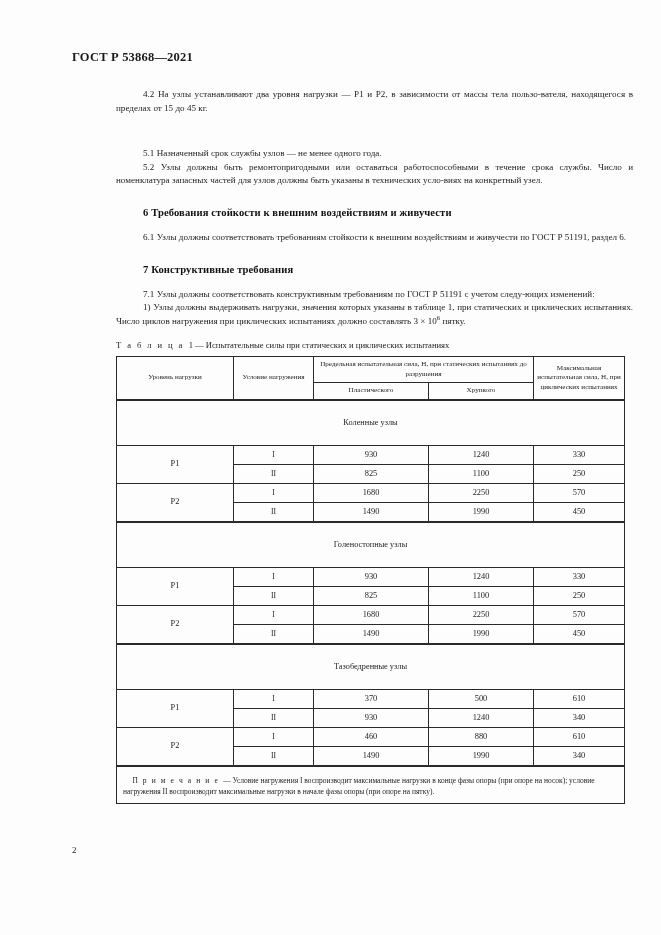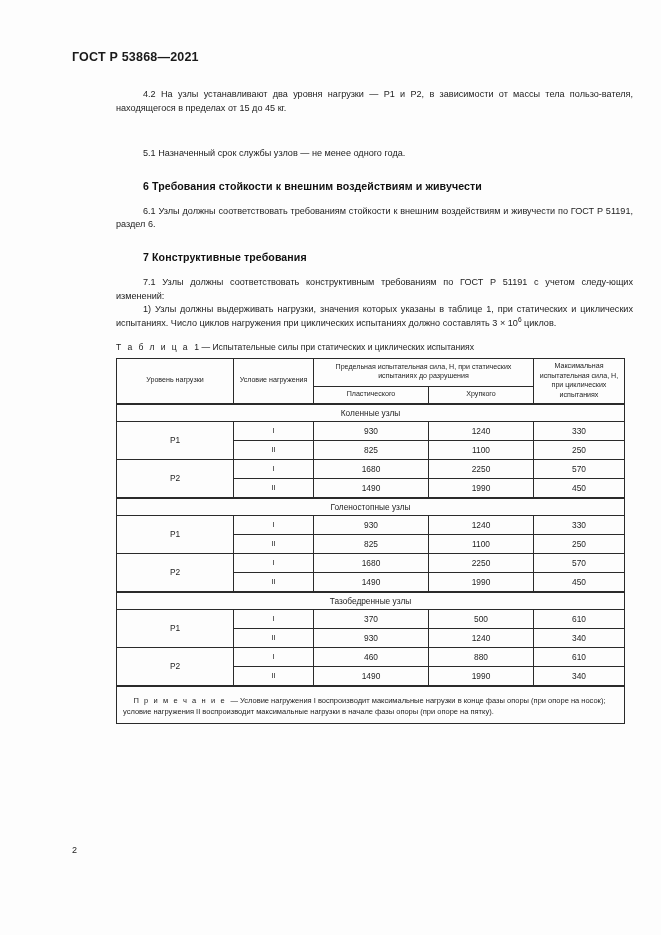--- a/index.html
+++ b/index.html
@@ -6,21 +6,21 @@
   html, body {
     margin: 0;
     padding: 0;
     background: #ffffff;
   }
   .page {
     position: relative;
     width: 661px;
     height: 935px;
     background: #fdfdfd;
-    font-family: Liberation Sans, sans-serif;
+    font-family: Liberation Serif, serif;
     color: #171717;
     box-sizing: border-box;
     overflow: hidden;
   }
   .header {
     position: absolute;
     left: 72px;
     top: 50px;
     font-size: 12.5px;
     font-weight: bold;
@@ -80,21 +80,21 @@
     padding: 2px 1px;
     line-height: 10px;
   }
   table.data th.hcell {
     font-size: 7.1px;
     line-height: 9.4px;
     padding: 3px 3px;
   }
   table.data td.grp {
     font-size: 8.3px;
-    padding: 3px 0;
+    padding: 17px 0;
     border-top-width: 2px;
     border-bottom-width: 1px;
   }
   table.data td.val {
     font-size: 8.4px;
     padding: 4px 0;
   }
   table.data td.lvl {
     font-size: 8.4px;
   }
@@ -129,34 +129,35 @@
   <div class="header">ГОСТ Р 53868—2021</div>
 
   <div class="content">
 
     <p class="body">4.2 На узлы устанавливают два уровня нагрузки — Р1 и Р2, в зависимости от массы тела пользо-вателя, находящегося в пределах от 15 до 45 кг.</p>
 
     <div class="gap-before-head"></div>
     <div class="gap-after-head"></div>
 
     <p class="body">5.1 Назначенный срок службы узлов — не менее одного года.</p>
+    <p class="body">5.2 Узлы должны быть ремонтопригодными или оставаться работоспособными в течение срока службы. Число и номенклатура запасных частей для узлов должны быть указаны в технических усло-виях на конкретный узел.</p>
 
     <div class="gap-before-head"></div>
     <h2 class="sec">6 Требования стойкости к внешним воздействиям и живучести</h2>
     <div class="gap-after-head"></div>
 
     <p class="body">6.1 Узлы должны соответствовать требованиям стойкости к внешним воздействиям и живучести по ГОСТ Р 51191, раздел 6.</p>
 
     <div class="gap-before-head"></div>
     <h2 class="sec">7 Конструктивные требования</h2>
     <div class="gap-after-head"></div>
 
     <p class="body">7.1 Узлы должны соответствовать конструктивным требованиям по ГОСТ Р 51191 с учетом следу-ющих изменений:</p>
     <p class="body"><span>1) Узлы должны выдерживать нагрузки, значения которых указаны в таблице 1, при статических и циклических испытаниях. Число циклов нагружения при циклических испытаниях должно составлять</span>
-      <span><span>3 × 10</span><span class="sup">6</span><span> циклов.</span></span>
+      <span><span>3 × 10</span><span class="sup">6</span><span> пятку.</span></span>
     </p>
 
     <div class="gap-small"></div>
 
     <p class="tbl-caption"><span class="sp">Т а б л и ц а</span>&nbsp; <span>1</span> <span>— Испытательные силы при статических и циклических испытаниях</span></p>
 
     <table class="data">
       <colgroup>
         <col style="width:117px">
         <col style="width:80px">

